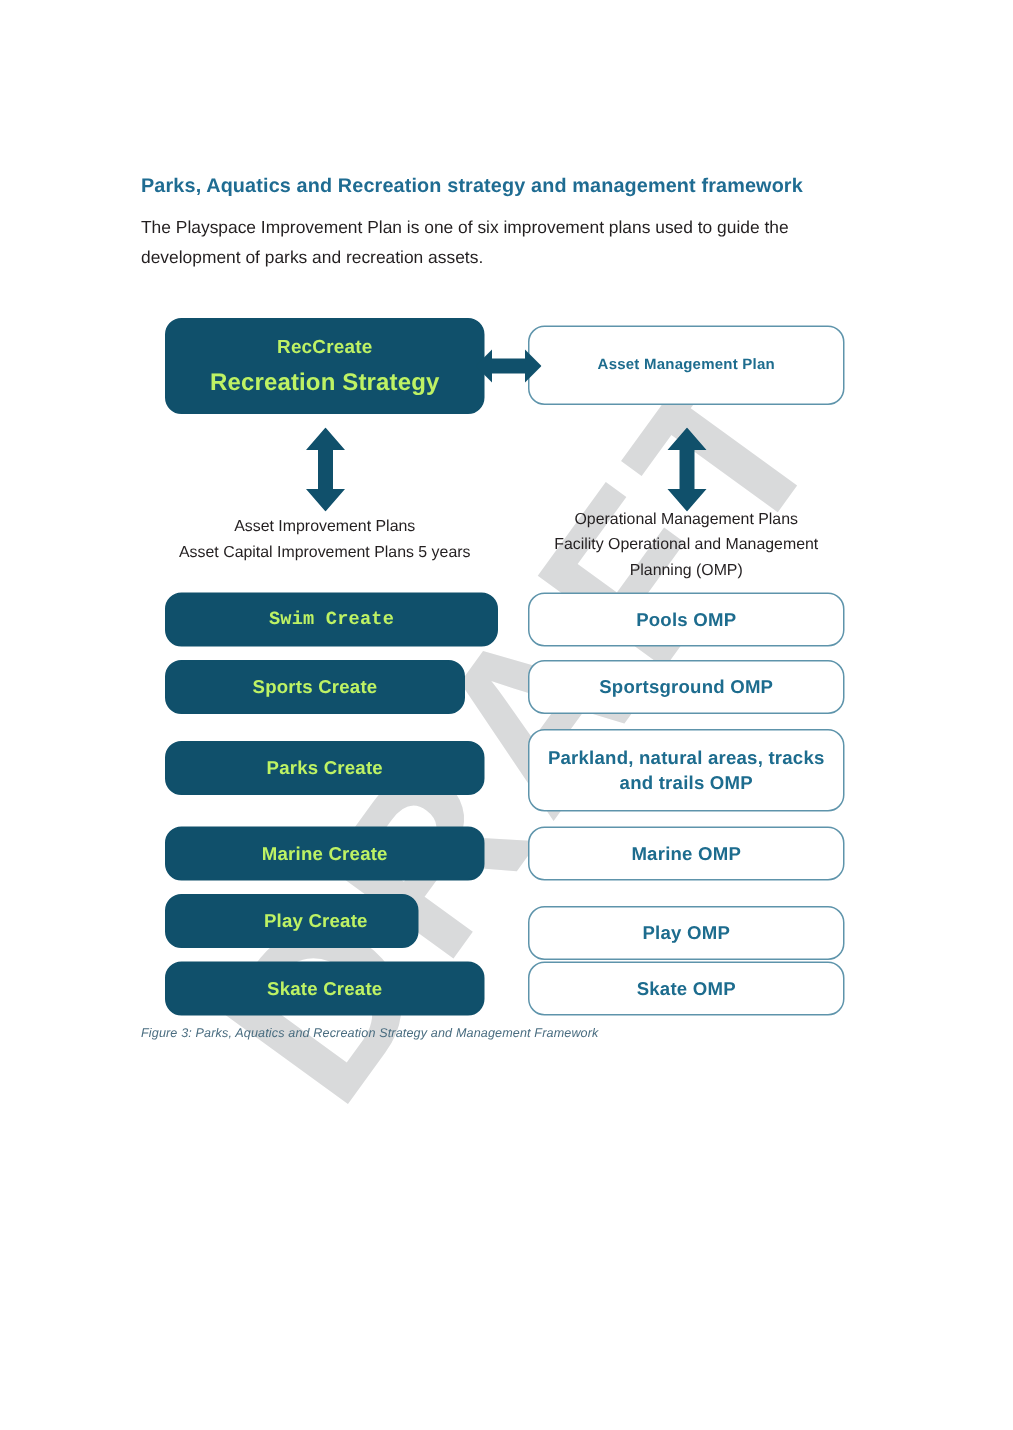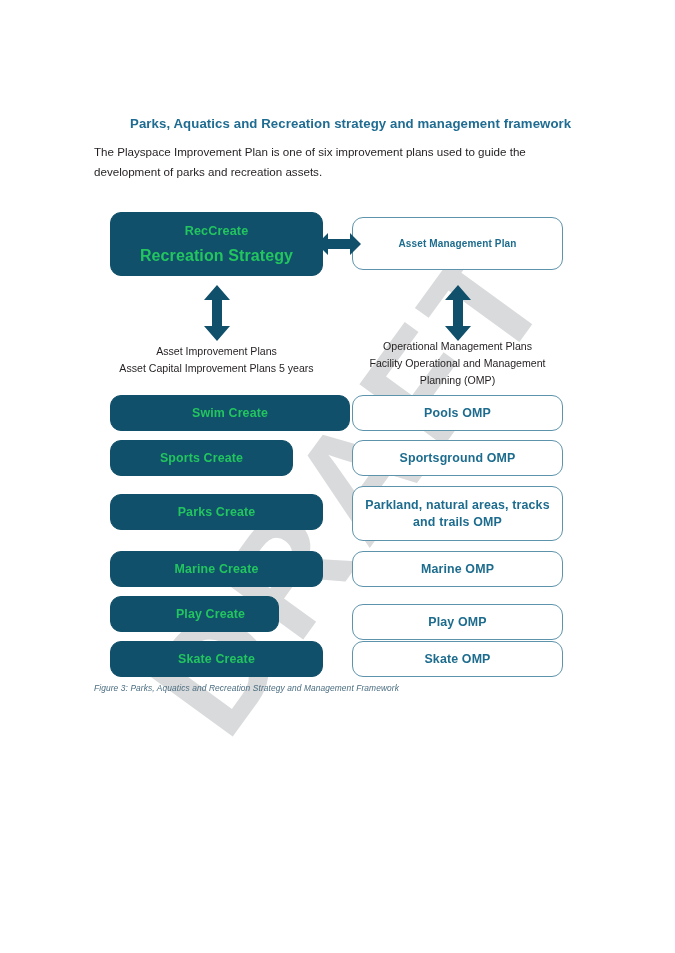--- a/index.html
+++ b/index.html
@@ -50,21 +50,20 @@
   .heading {
     position: absolute;
     left: 94px;
     top: 116px;
     width: 470px;
     font-size: 13.2px;
     font-weight: 700;
     color: #1f6c92;
     letter-spacing: 0.1px;
     z-index: 3;
-    margin-left: 36px;
   }
 
   .body-text {
     position: absolute;
     left: 94px;
     top: 142px;
     width: 440px;
     font-size: 11.6px;
     line-height: 1.75;
     color: #231f20;
@@ -87,21 +86,21 @@
     display: flex;
     flex-direction: column;
     align-items: center;
     justify-content: center;
     text-align: center;
     border-radius: 11px;
   }
 
   .node.filled {
     background: #10506b;
-    color: #22c55e;
+    color: #bef264;
     border: 1px solid #10506b;
   }
 
   .node.outlined {
     background: #ffffff;
     color: #1d6c8e;
     border: 1.6px solid #5e94ab;
   }
 
   .node-title {
@@ -205,24 +204,24 @@
     <div>Asset Improvement Plans</div>
     <div>Asset Capital Improvement Plans 5 years</div>
   </div>
 
   <div class="caption-group" id="caption-right">
     <div>Operational Management Plans</div>
     <div>Facility Operational and Management</div>
     <div>Planning (OMP)</div>
   </div>
 
-  <div class="node filled" style="left:110px; top:395px; width:240px; height:36px; z-index:2;">
+  <div class="node filled" style="left:110px; top:395px; width:222px; height:36px; z-index:2;font-family:Liberation Mono, monospace;">
     <div class="row-node-label">Swim Create</div>
   </div>
-  <div class="node filled" style="left:110px; top:440px; width:183px; height:36px; z-index:2;text-align:center;">
+  <div class="node filled" style="left:110px; top:440px; width:200px; height:36px; z-index:2;text-align:center;">
     <div class="row-node-label">Sports Create</div>
   </div>
   <div class="node filled" style="left:110px; top:494px; width:213px; height:36px; z-index:2;">
     <div class="row-node-label">Parks Create</div>
   </div>
   <div class="node filled" style="left:110px; top:551px; width:213px; height:36px; z-index:2;">
     <div class="row-node-label">Marine Create</div>
   </div>
   <div class="node filled" style="left:110px; top:596px; width:169px; height:36px; z-index:2;padding-left:32px;">
     <div class="row-node-label">Play Create</div>

